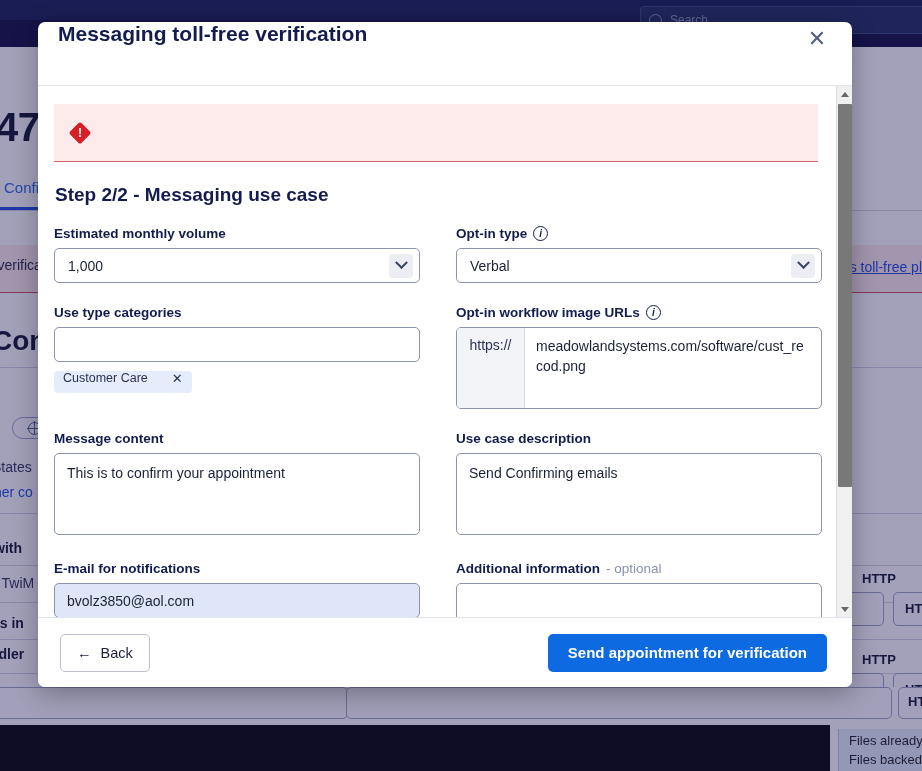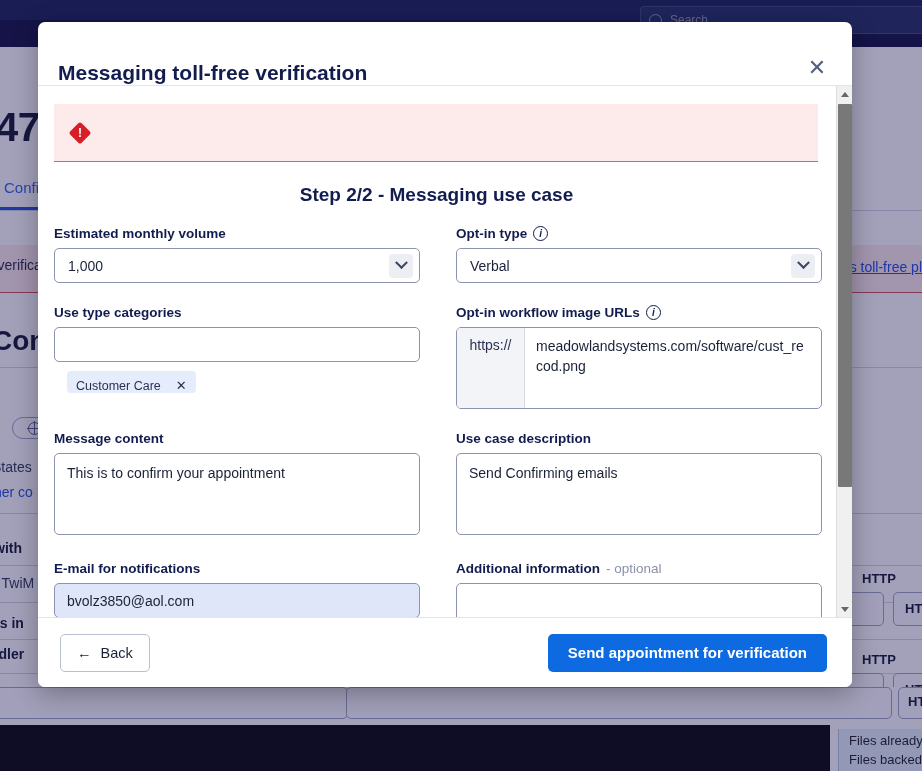--- a/index.html
+++ b/index.html
@@ -116,21 +116,21 @@
   
   #modal {
     position: absolute; left: 38px; top: 22px; width: 814px; height: 665px;
     background: #ffffff; border-radius: 7px;
     box-shadow: 0 6px 26px rgba(0,0,0,0.30);
     display: flex; flex-direction: column;
     overflow: hidden;
   }
   .modal-header {
     height: 64px; flex: 0 0 auto; border-bottom: 1px solid #e1e4ec;
-    display: flex; align-items: flex-end; padding: 0 18px 0 20px;
+    display: flex; align-items: flex-start; padding: 0 18px 0 20px;
   }
   .modal-title {
     font-size: 21px; font-weight: bold; color: #121c4e; flex: 1;
   }
   .close-btn {
     width: 34px; height: 34px; display: flex; align-items: center; justify-content: center;
     cursor: pointer; color: #56607e; font-size: 22px; line-height: 1; font-weight: 500;
     background: transparent; border: none; font-family: "Liberation Sans", sans-serif;
   }
 
@@ -157,21 +157,21 @@
   .alert-icon .bang {
     position: absolute; left: 0; top: 0; width: 20px; height: 20px;
     display: flex; align-items: center; justify-content: center;
     color: #fff; font-size: 12px; font-weight: bold; line-height: 1;
   }
   .alert-text { font-size: 14.5px; color: #3a3f55; }
   .alert-text b { color: #1a1f36; }
 
   .step-title {
     font-size: 19px; font-weight: bold; color: #121c4e;
-    margin: 22px 0 0 0; padding-left: 1px; text-align: center;
+    margin: 22px 0 0 0; padding-left: 1px;
   }
 
   .grid {
     display: grid; grid-template-columns: 366px 366px; column-gap: 36px;
     row-gap: 0; margin-top: 20px;
   }
   .field { margin-bottom: 22px; }
   .flabel {
     font-size: 13.5px; font-weight: bold; color: #121c4e; margin-bottom: 7px;
     display: flex; align-items: center; gap: 6px;
@@ -203,22 +203,22 @@
   .text-input {
     height: 35px; border: 1px solid #8b93ad; border-radius: 5px; background: #fff;
     width: 100%; font-size: 14px; color: #1b2238; padding: 0 12px;
     font-family: "Liberation Sans", sans-serif;
   }
   .text-input.autofill { background: #dfe6fa; border-color: #8b93ad; }
 
   .chips { margin-top: 9px; display: flex; gap: 6px; }
   .chip {
     background: #e5ecfb; border-radius: 4px; height: 22px;
-    display: inline-flex; align-items: flex-end; gap: 15px; padding: 0 9px;
-    font-size: 12.5px; color: #2b3152; margin-left: 13px;
+    display: inline-flex; align-items: flex-start; gap: 24px; padding: 0 9px;
+    font-size: 12.5px; color: #2b3152;
   }
   .chip .x { cursor: pointer; font-size: 13px; color: #2b3152; font-weight: 500; }
 
   .prefix-wrap {
     border: 1px solid #8b93ad; border-radius: 5px; display: flex; height: 82px;
     overflow: hidden; background: #fff;
   }
   .prefix {
     width: 68px; flex: 0 0 auto; background: #f3f4f8; border-right: 1px solid #d7dae4;
     display: flex; align-items: flex-start; justify-content: center;

